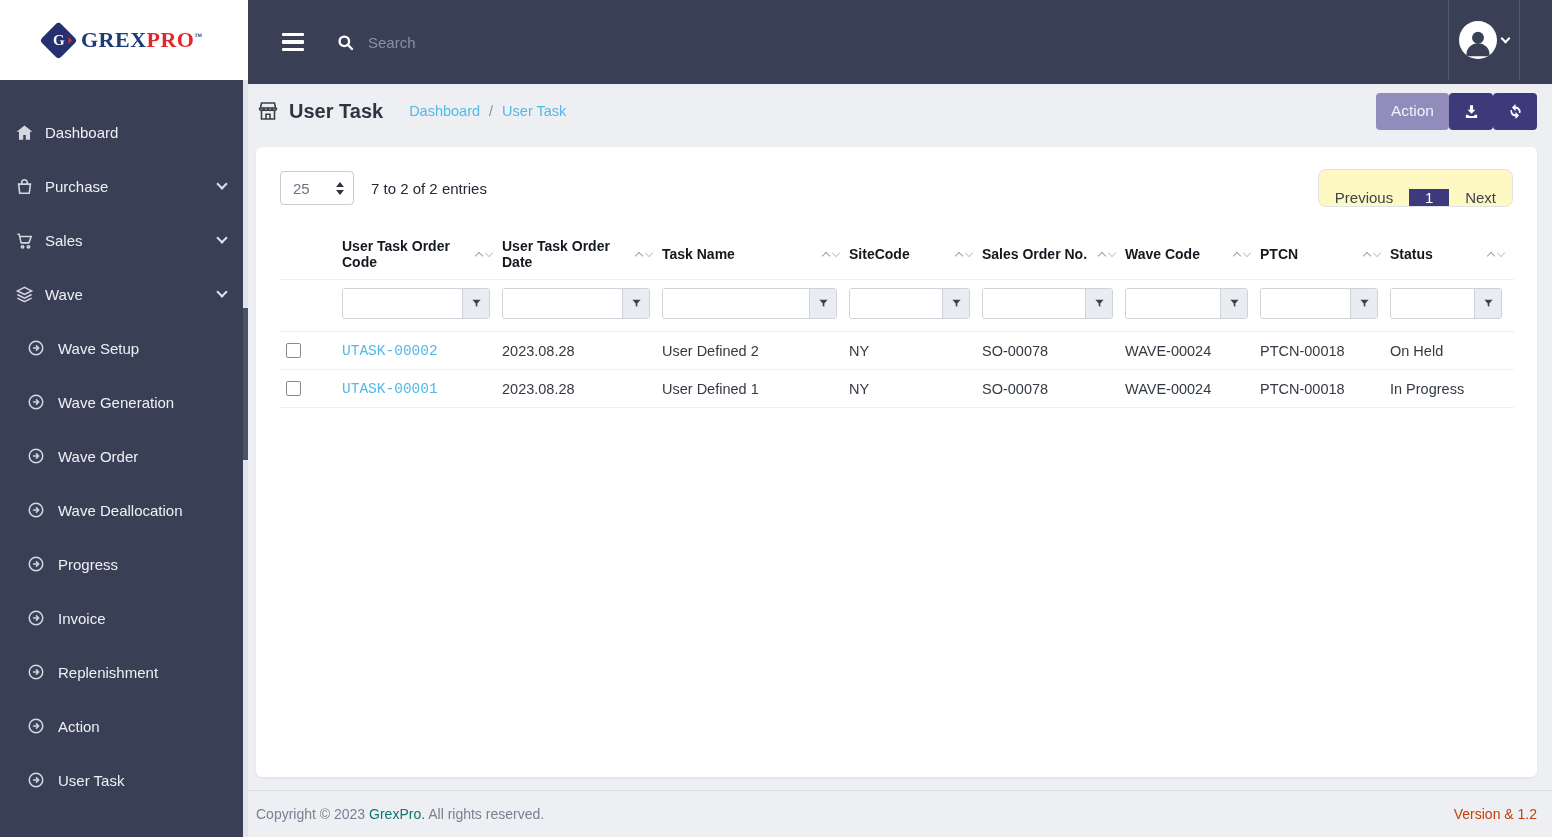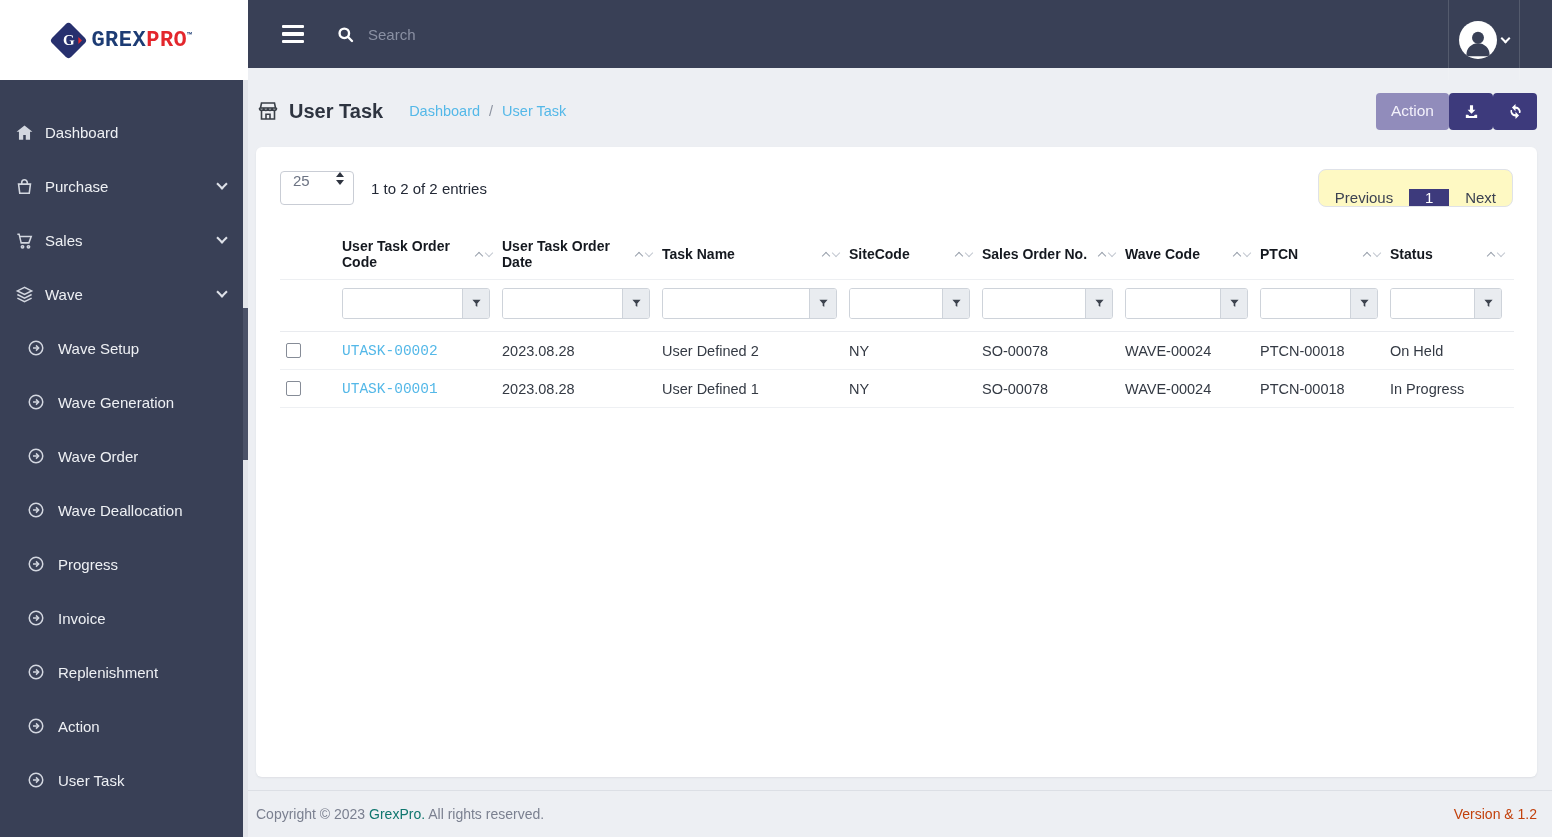--- a/index.html
+++ b/index.html
@@ -11,37 +11,37 @@
     overflow:hidden;
     color:#343a44;
   }
 
   
   .sidebar { position:absolute; left:0; top:0; width:248px; height:837px; background:#394056; z-index:5; }
   .logo-box { height:80px; background:#ffffff; display:flex; align-items:center; justify-content:center; gap:9px; cursor:pointer; }
   .logo-diamond { width:27px; height:27px; background:#27306e; border-radius:4px; transform:rotate(45deg); display:flex; align-items:center; justify-content:center; position:relative; }
   .logo-diamond i { transform:rotate(-45deg); font-style:normal; color:#fff; font-family:"Liberation Serif", serif; font-weight:bold; font-size:15px; }
   .logo-diamond::after { content:""; position:absolute; top:4px; right:4px; width:0; height:0; border-left:5px solid transparent; border-top:5px solid #e3262c; transform:rotate(0deg); }
-  .logo-text { font-family:Liberation Mono, monospace; font-weight:bold; font-size:22px; letter-spacing:.5px; white-space:nowrap; }
+  .logo-text { font-family:Liberation Serif, serif; font-weight:bold; font-size:22px; letter-spacing:.5px; white-space:nowrap; }
   .logo-text .grex { color:#1d3c74; }
   .logo-text .pro  { color:#e3262c; }
   .logo-text sup { font-size:8px; color:#1d3c74; vertical-align:super; }
 
   .menu { padding-top:25px; height:757px; overflow:hidden; position:relative; }
   .mi { height:54px; display:flex; align-items:center; padding:0 22px 0 14px; color:#eef0f4; font-size:15px; cursor:pointer; }
   .mi .ic { width:20px; height:20px; margin-right:11px; color:#d3d7e0; flex:0 0 20px; display:flex; align-items:center; justify-content:center; }
   .mi .lbl { flex:1; }
   .chev { width:8px; height:8px; border:solid #dfe2e9; border-width:0 2px 2px 0; transform:rotate(45deg); margin-top:-4px; }
   .smi { height:54px; display:flex; align-items:center; padding:0 20px 0 27px; color:#eef0f4; font-size:15px; cursor:pointer; }
   .smi .ic { width:18px; height:18px; margin-right:13px; color:#d3d7e0; flex:0 0 18px; display:flex; align-items:center; justify-content:center; }
   .sb-track { position:absolute; top:80px; right:0; bottom:0; width:5px; background:#e3e5ea; cursor:pointer; }
   .sb-thumb { position:absolute; top:228px; left:0; width:5px; height:152px; background:#4b5268; }
 
   
-  .topbar { position:absolute; left:248px; right:0; top:0; height:68px; background:#394056; display:flex; align-items:center; z-index:4; }
+  .topbar { position:absolute; left:248px; right:0; top:0; height:84px; background:#394056; display:flex; align-items:center; z-index:4; }
   .hamburger { margin-left:28px; cursor:pointer; display:flex; flex-direction:column; gap:4px; padding:6px; }
   .hamburger span { width:22px; height:3.5px; background:#fff; border-radius:1px; }
   .search-wrap { margin-left:26px; display:flex; align-items:center; gap:13px; flex:1; }
   .search-wrap svg { flex:0 0 19px; }
   .search-input { background:transparent; border:none; outline:none; font-size:15px; color:#cdd2dd; width:420px; font-family:"Liberation Sans",sans-serif; }
   .search-input::placeholder { color:#8a90a3; }
   .user-box { position:absolute; right:32px; top:0; height:80px; width:72px; border-left:1px solid rgba(255,255,255,.14); border-right:1px solid rgba(255,255,255,.14); display:flex; align-items:center; justify-content:center; gap:5px; cursor:pointer; }
   .avatar { width:38px; height:38px; background:#fff; border-radius:50%; display:flex; align-items:flex-end; justify-content:center; overflow:hidden; }
   .chev-sm { width:7px; height:7px; border:solid #fff; border-width:0 2px 2px 0; transform:rotate(45deg); margin-top:-4px; }
 
@@ -53,21 +53,21 @@
   .crumbs { display:flex; align-items:center; gap:9px; font-size:14.5px; }
   .crumbs a { color:#54b8e8; text-decoration:none; cursor:pointer; }
   .crumbs .sep { color:#8d93a0; }
   .head-actions { margin-left:auto; display:flex; gap:0; align-items:center; }
   .btn-action { height:37px; padding:0 15px; background:#918cbb; color:#f3f1fb; border:none; border-radius:4px; font-size:15.5px; cursor:pointer; font-family:"Liberation Sans",sans-serif; }
   .btn-ic { width:44px; height:37px; background:#3d3a7c; border:none; border-radius:4px; display:flex; align-items:center; justify-content:center; cursor:pointer; }
 
   
   .card { margin:5px 15px 0 8px; height:630px; background:#fff; border-radius:6px; box-shadow:0 1px 2px rgba(40,45,60,.08); padding:22px 24px; }
   .controls { display:flex; align-items:center; }
-  .pg-select { width:74px; height:34px; border:1px solid #c9cdd5; border-radius:4px; background:#fff; display:flex; justify-content:space-between; padding:0 9px 0 12px; cursor:pointer; color:#6c7383; font-size:15px; }
+  .pg-select { width:74px; height:34px; border:1px solid #c9cdd5; border-radius:4px; background:#fff; display:flex; align-items:center; justify-content:space-between; padding:0 9px 0 12px; cursor:pointer; color:#6c7383; font-size:15px; }
   .step { display:flex; flex-direction:column; gap:3px; }
   .t-up { width:0; height:0; border-left:4px solid transparent; border-right:4px solid transparent; border-bottom:5px solid #2e3440; }
   .t-dn { width:0; height:0; border-left:4px solid transparent; border-right:4px solid transparent; border-top:5px solid #2e3440; }
   .entries { margin-left:17px; font-size:15px; color:#232936; }
   .pager { margin-left:auto; display:flex; align-items:flex-end; height:38px; background:#fef9c3; border:1px solid #dfe2e8; border-radius:8px; overflow:hidden; }
   .pager .pg { display:flex; align-items:center; padding:0 16px; font-size:15px; color:#3c4252; cursor:pointer; }
   .pager .pg.active { background:#3d3a7c; color:#fff; width:40px; justify-content:center; padding:0; }
 
   
   table { width:100%; border-collapse:collapse; table-layout:fixed; margin-top:22px; }
@@ -307,21 +307,21 @@
   <section class="card">
 
     <div class="controls">
       <div class="pg-select">
         <span>25</span>
         <span class="step">
             <span class="t-up"></span>
             <span class="t-dn"></span>
           </span>
       </div>
-      <div class="entries">1 to 2 of 2 entries</div>
+      <div class="entries">7 to 2 of 2 entries</div>
       <div class="pager">
         <div class="pg">Previous</div>
         <div class="pg active">1</div>
         <div class="pg">Next</div>
       </div>
     </div>
 
     <table>
       <colgroup>
         <col style="width:62px">

